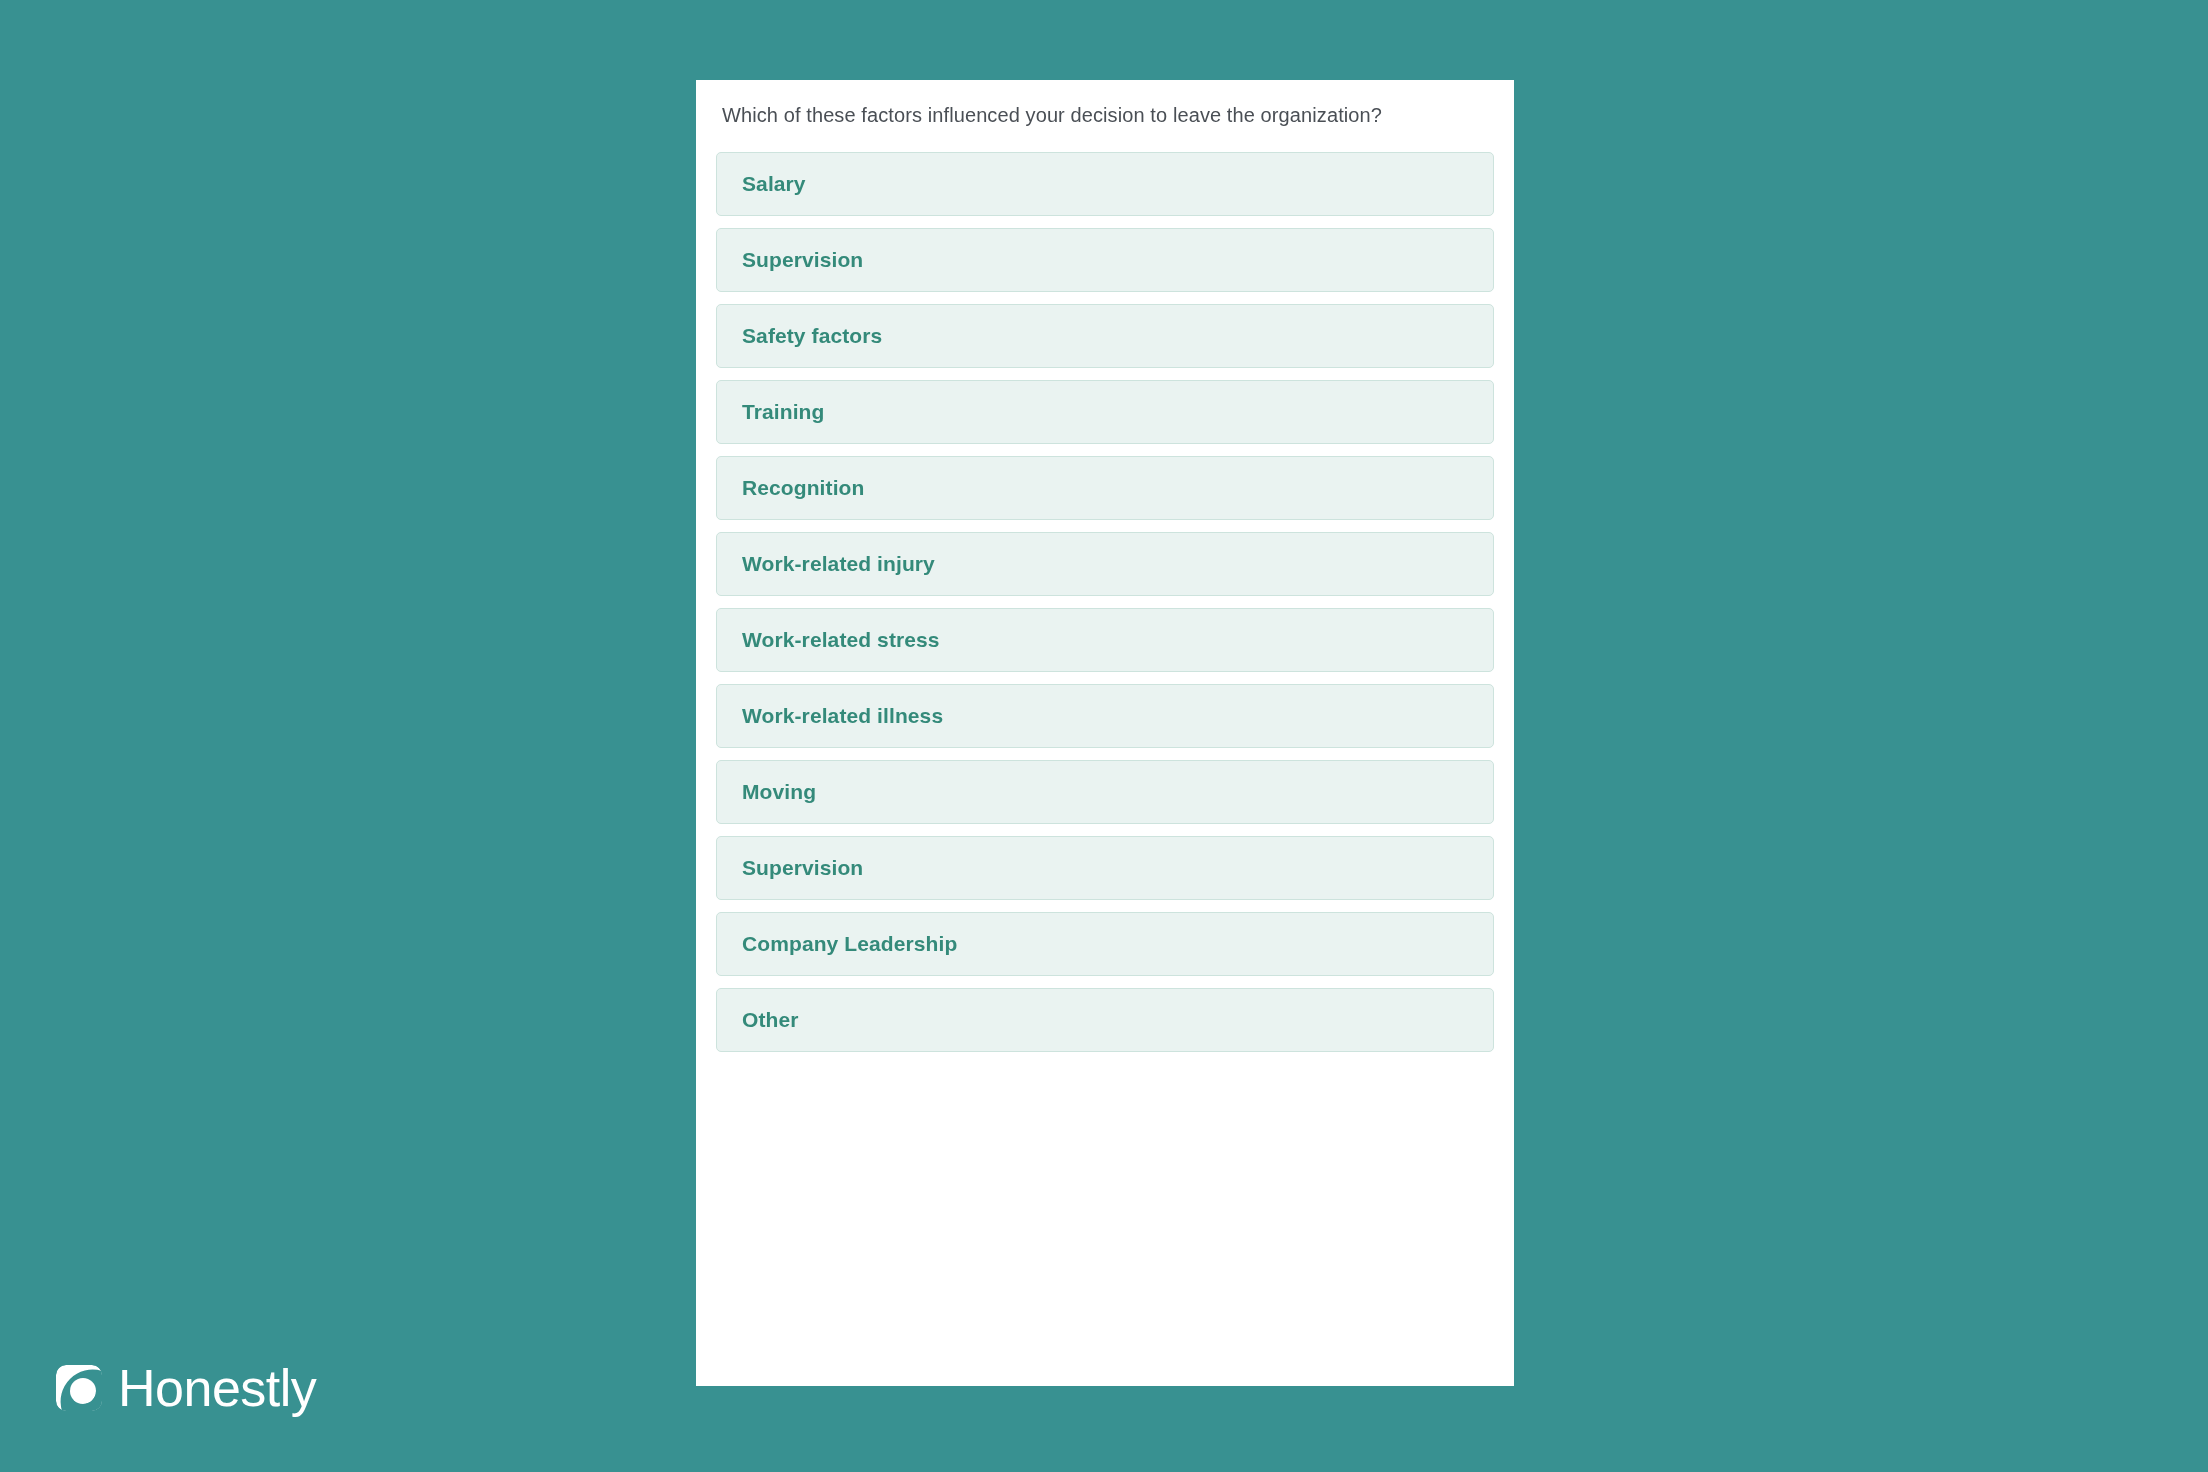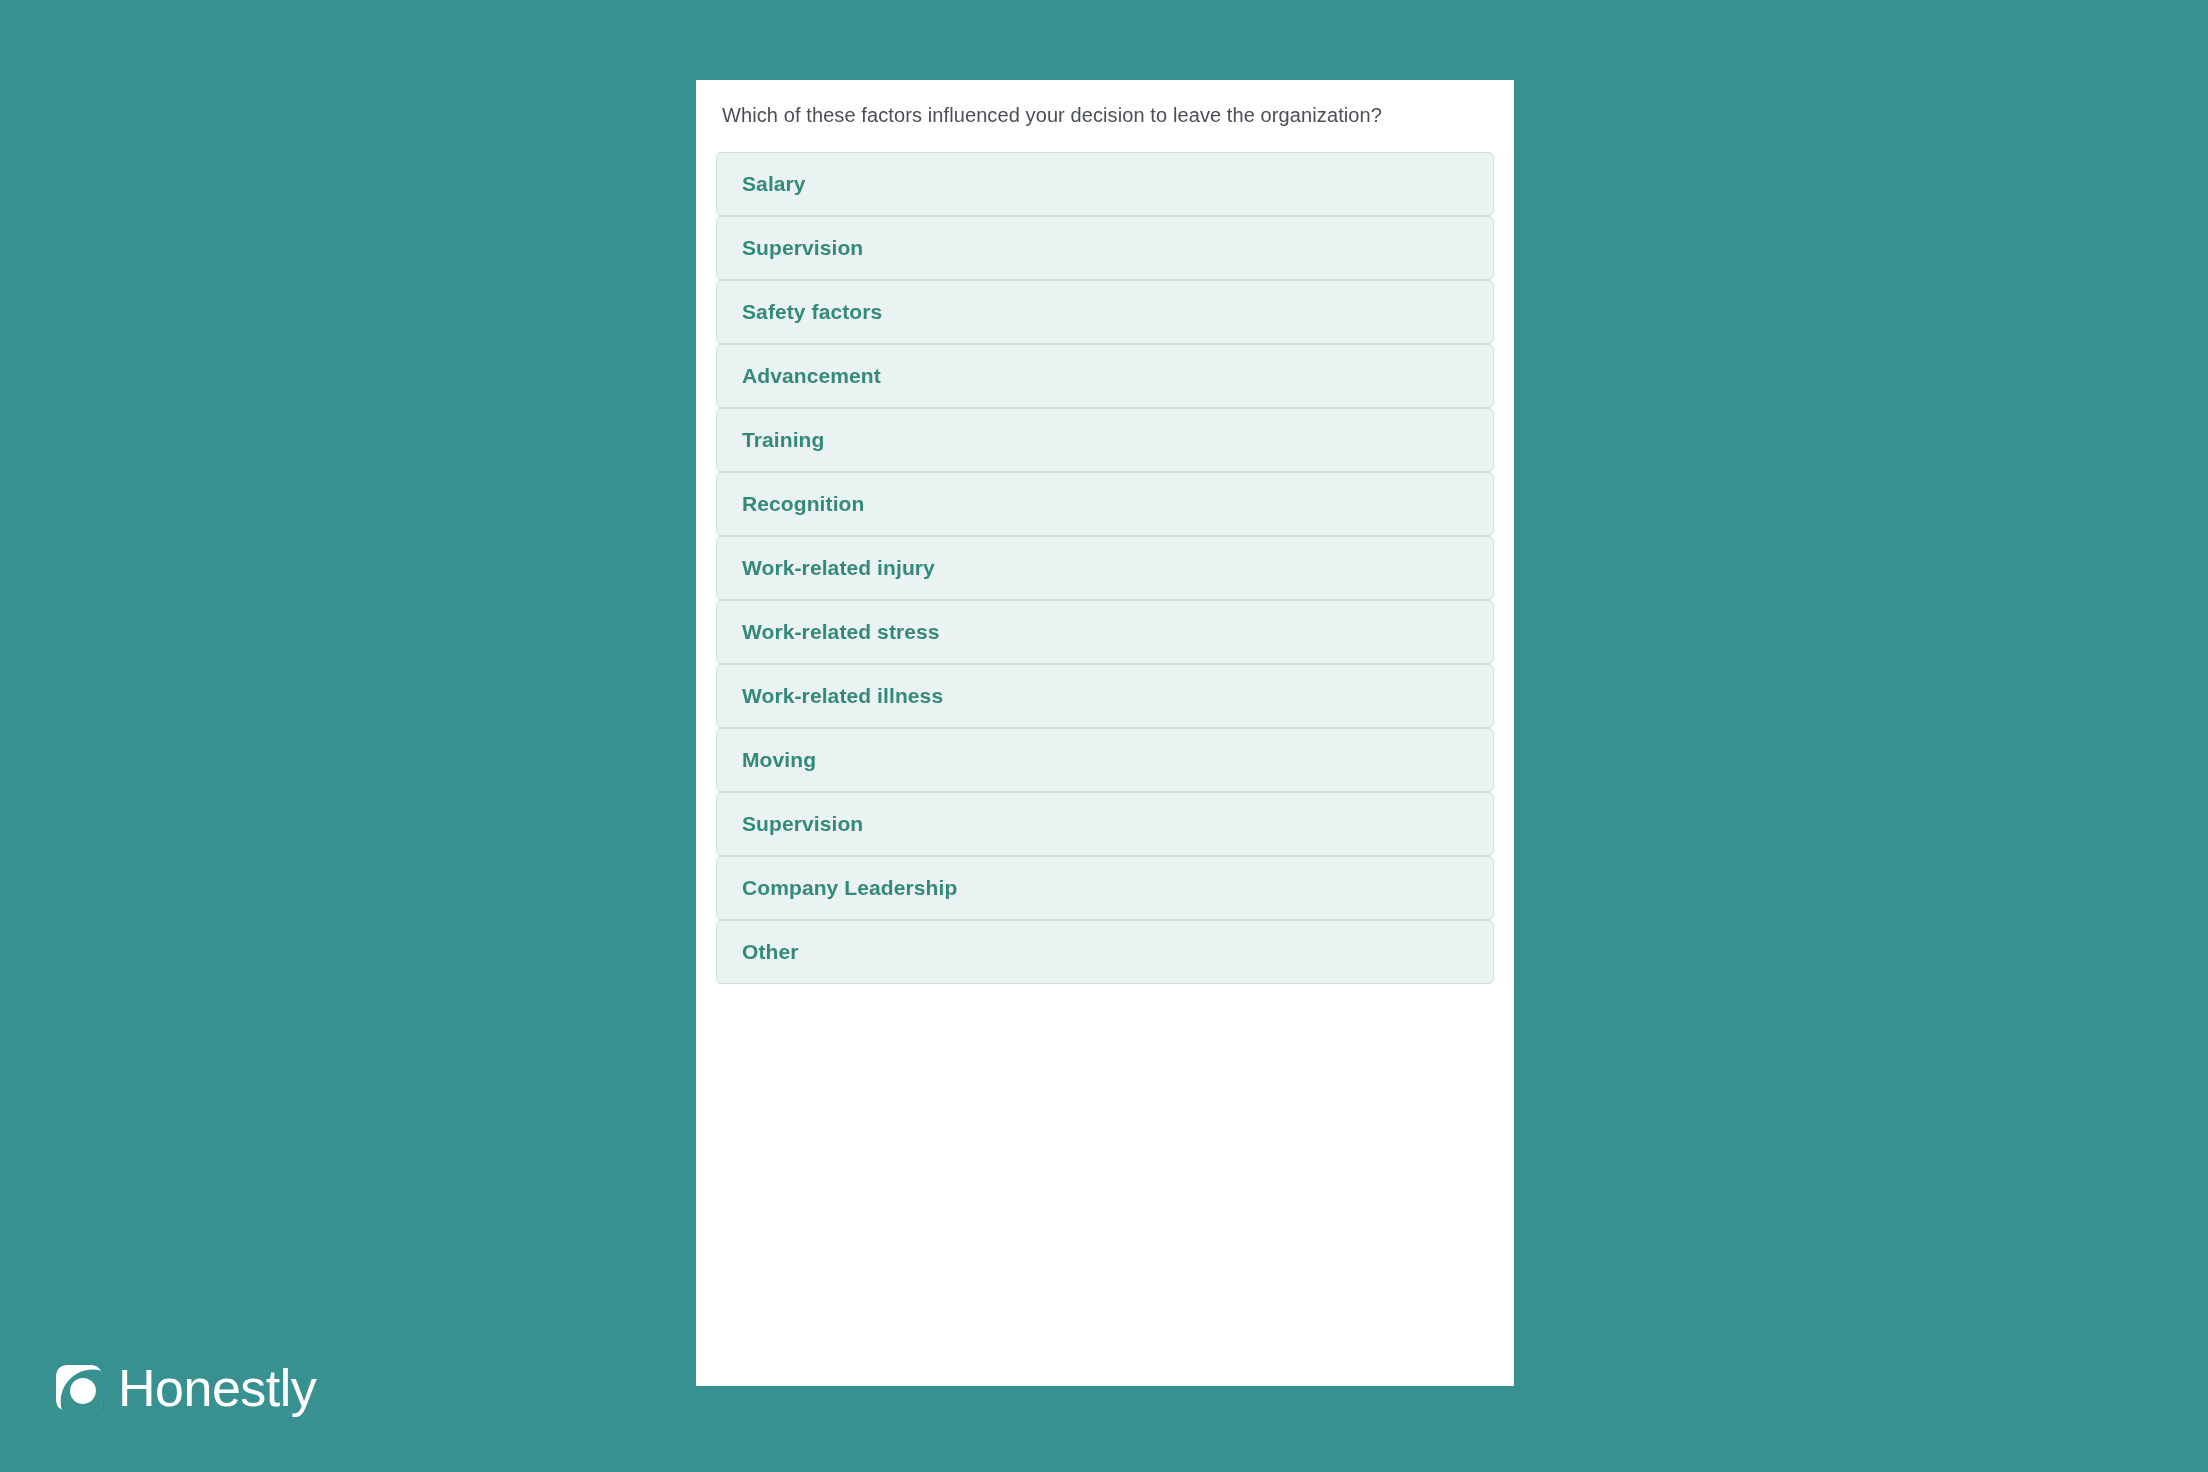--- a/index.html
+++ b/index.html
@@ -38,20 +38,21 @@
     letter-spacing: 0.1px;
     padding: 22px 26px 0 26px;
     max-width: 790px;
   }
 
   #options-list {
     margin-top: 23px;
     padding: 0 20px 0 20px;
     display: flex;
     flex-direction: column;
+    gap: 12px;
   }
 
   .option-button {
     position: relative;
     height: 64px;
     background: #eaf3f1;
     border: 1px solid #cde3dd;
     border-radius: 5px;
     display: flex;
     align-items: center;
@@ -107,23 +108,20 @@
 
     <div class="option-button">
       <span class="option-label">Supervision</span>
     </div>
 
 
     <div class="option-button">
       <span class="option-label">Safety factors</span>
     </div>
 
-    <div class="option-button">
-      <span class="option-label">Advancement</span>
-    </div>
 
     <div class="option-button">
       <span class="option-label">Training</span>
     </div>
 
     <div class="option-button">
       <span class="option-label">Recognition</span>
     </div>
 
     <div class="option-button">

